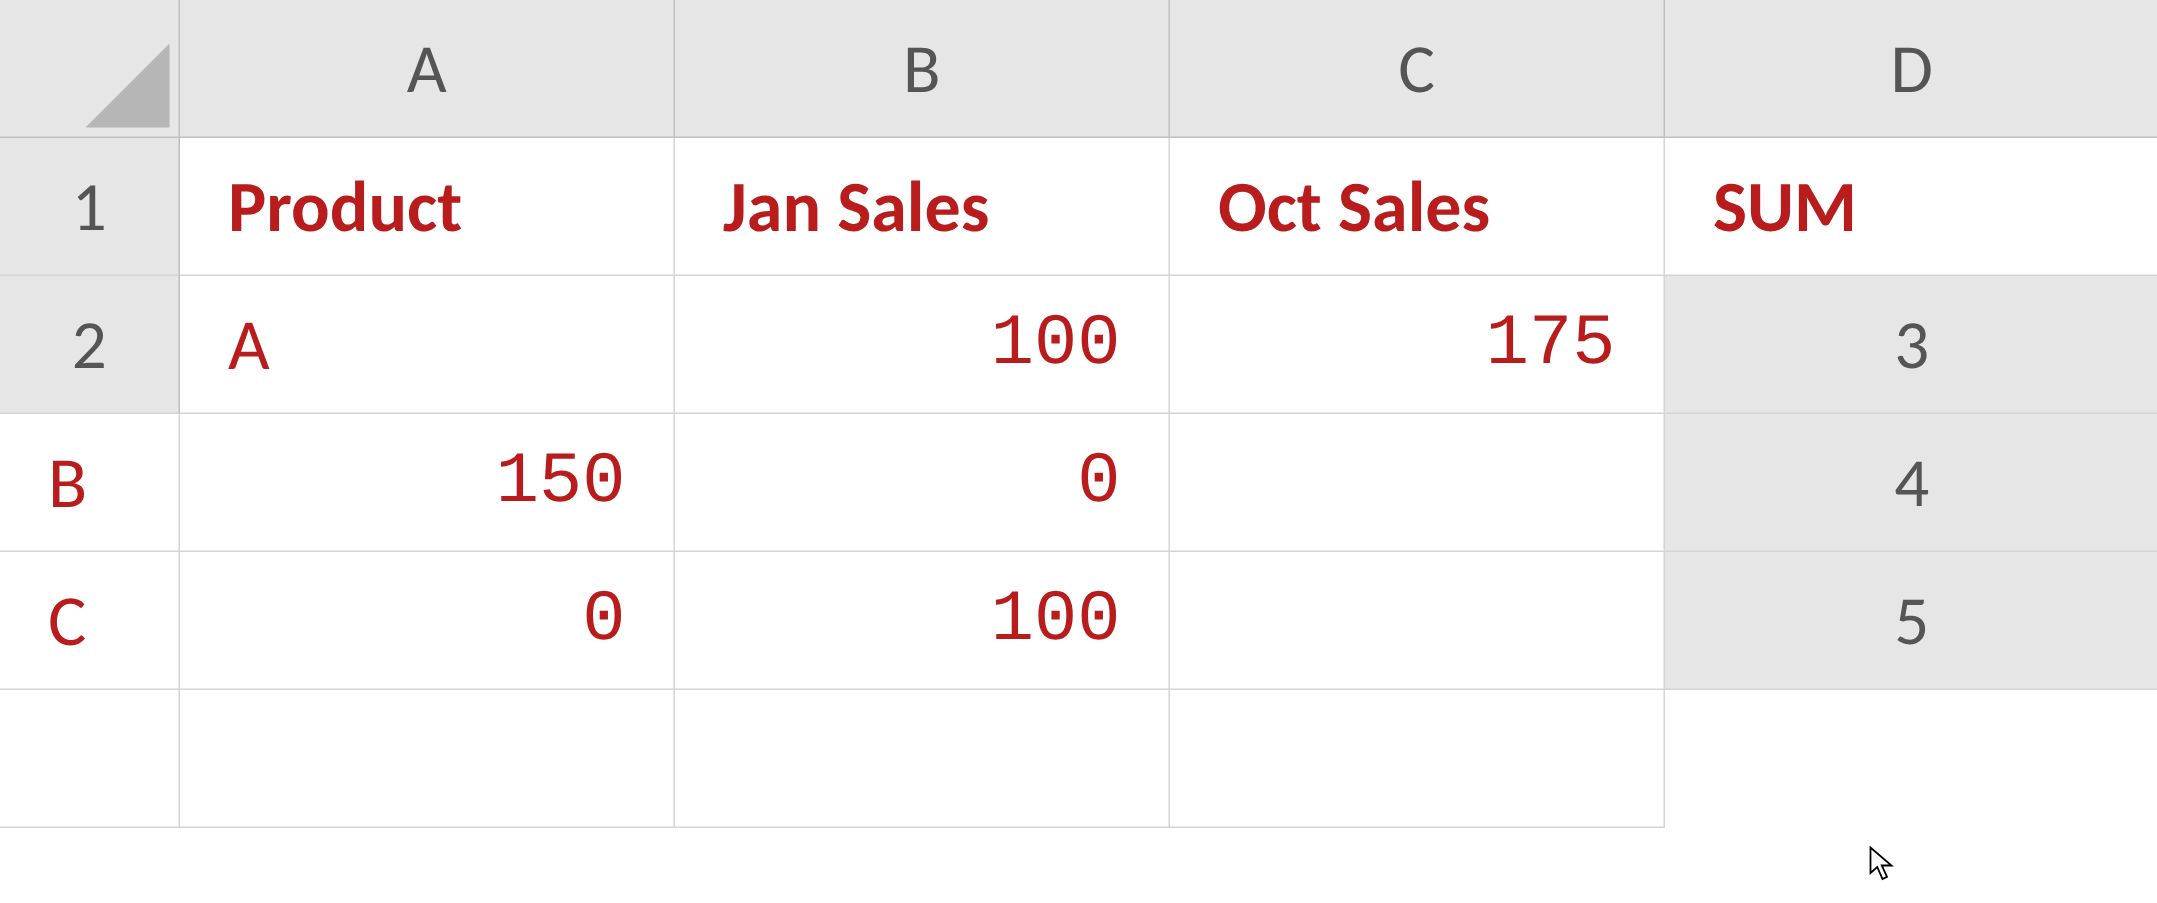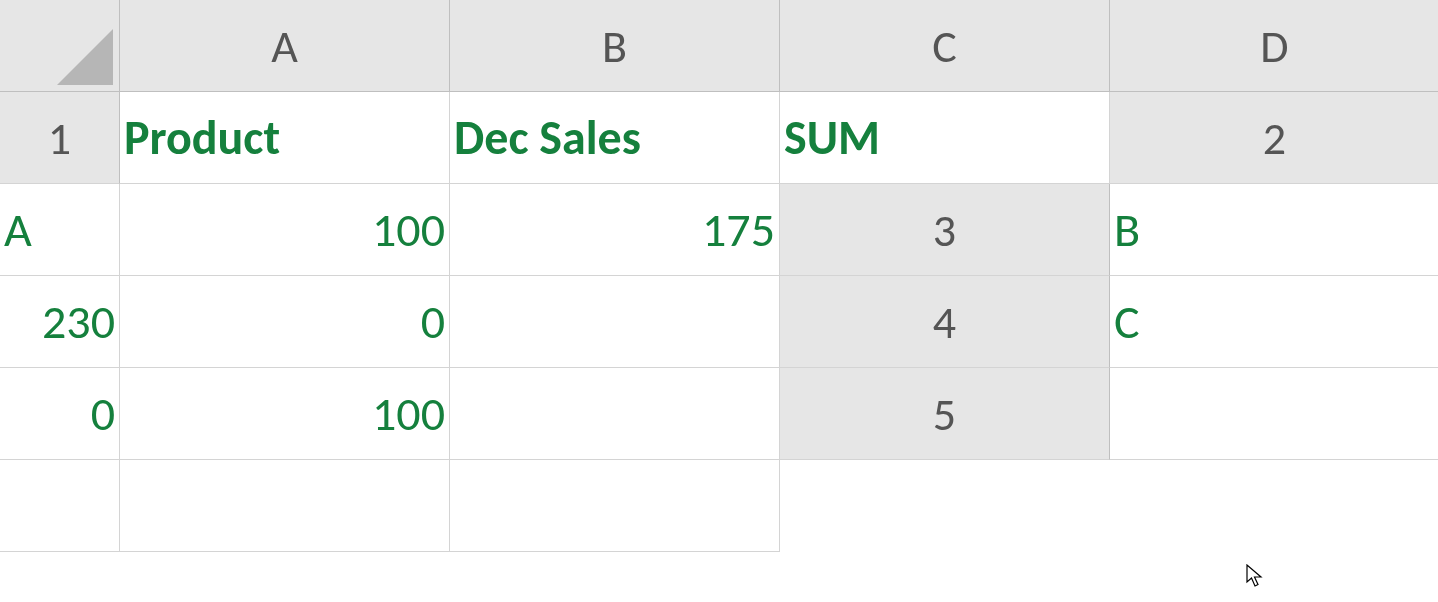--- a/index.html
+++ b/index.html
@@ -54,26 +54,26 @@
       font-size: 46px;
       color: #555555;
       font-weight: 400;
     }
     .cell {
       border-right: 1px solid #d4d4d4;
       border-bottom: 1px solid #d4d4d4;
       display: flex;
       align-items: center;
       font-size: 48px;
-      color: #15803d;
-      padding: 0 4px;
+      color: #b91c1c;
+      padding: 0 32px;
       background: #ffffff;
     }
     .cell.text { justify-content: flex-start; }
-    .cell.num { justify-content: flex-end; }
+    .cell.num { justify-content: flex-end; font-family: Liberation Mono, monospace; }
     .cell.bold { font-weight: 700; }
     .cursor {
       position: absolute;
       left: 1246px;
       top: 564px;
       pointer-events: none;
     }
     .cursor svg { display: block; }
   </style>
 </head>
@@ -81,31 +81,32 @@
 
 <div class="spreadsheet">
   <div class="corner"></div>
   <div class="col-header">A</div>
   <div class="col-header">B</div>
   <div class="col-header">C</div>
   <div class="col-header">D</div>
 
   <div class="row-header">1</div>
   <div class="cell text bold">Product</div>
-  <div class="cell text bold">Dec Sales</div>
+  <div class="cell text bold">Jan Sales</div>
+  <div class="cell text bold">Oct Sales</div>
   <div class="cell text bold">SUM</div>
 
   <div class="row-header">2</div>
   <div class="cell text">A</div>
   <div class="cell num">100</div>
   <div class="cell num">175</div>
 
   <div class="row-header">3</div>
   <div class="cell text">B</div>
-  <div class="cell num">230</div>
+  <div class="cell num">150</div>
   <div class="cell num">0</div>
   <div class="cell num"></div>
 
   <div class="row-header">4</div>
   <div class="cell text">C</div>
   <div class="cell num">0</div>
   <div class="cell num">100</div>
   <div class="cell num"></div>
 
   <div class="row-header">5</div>

